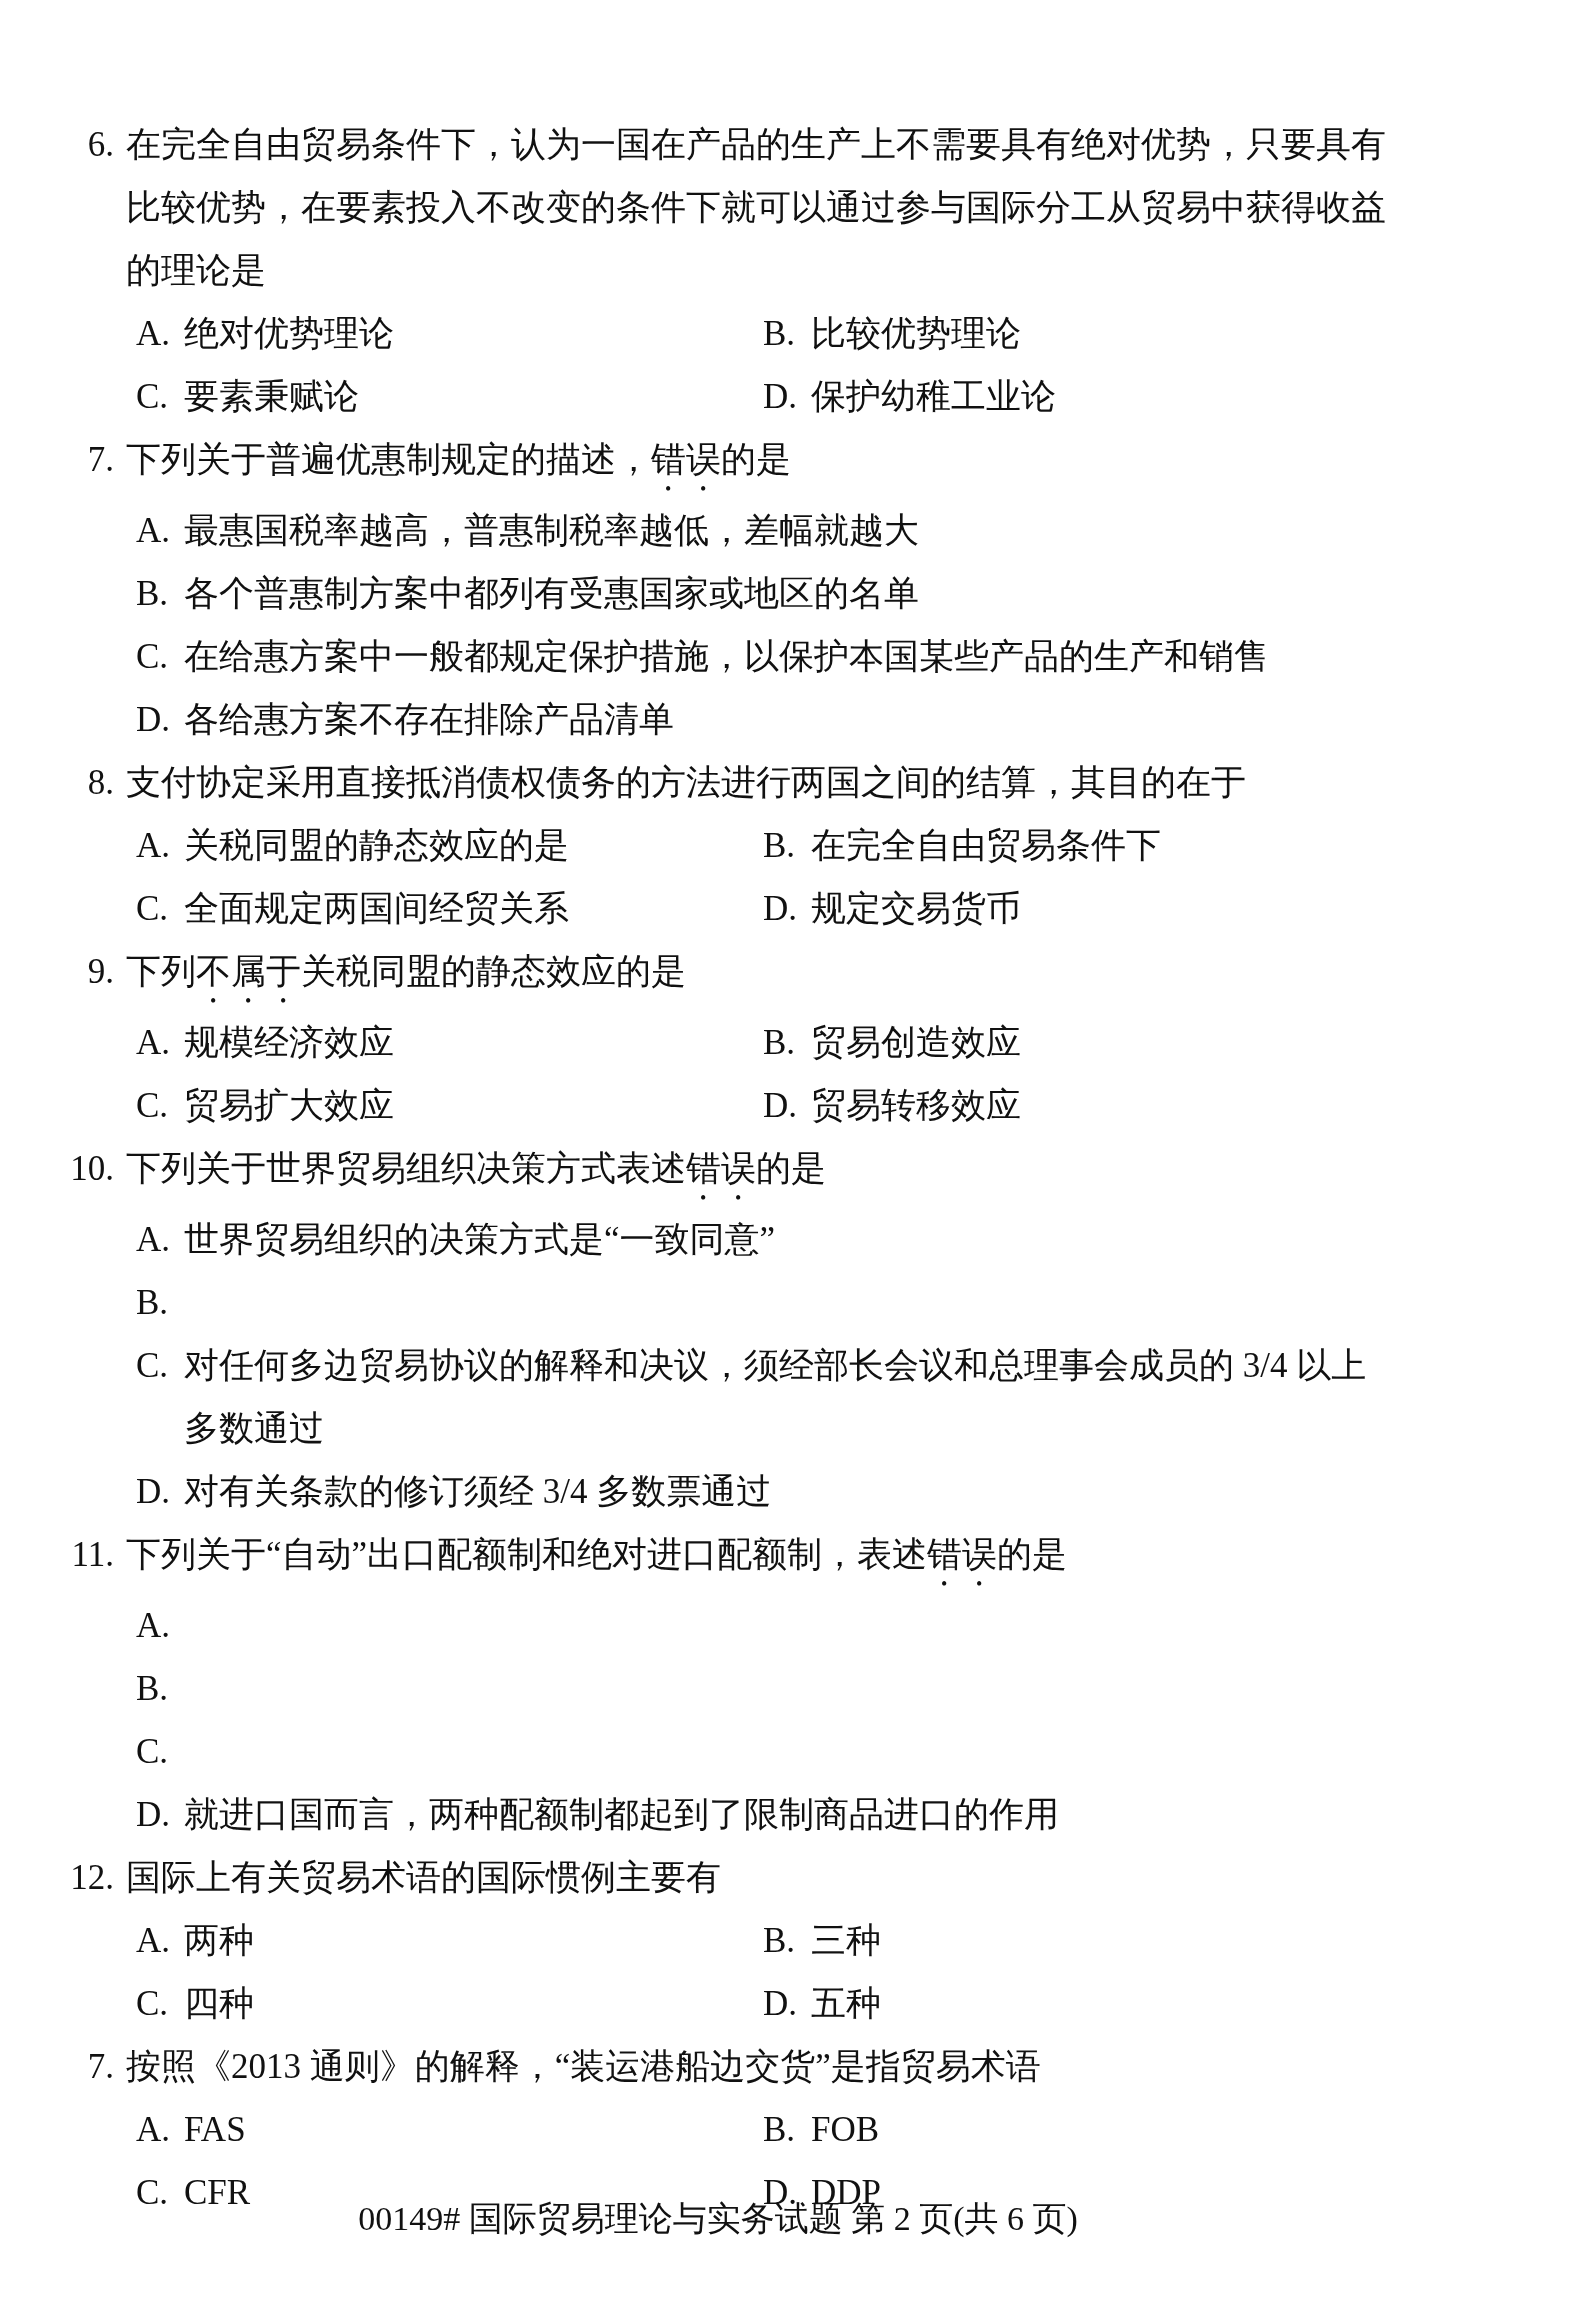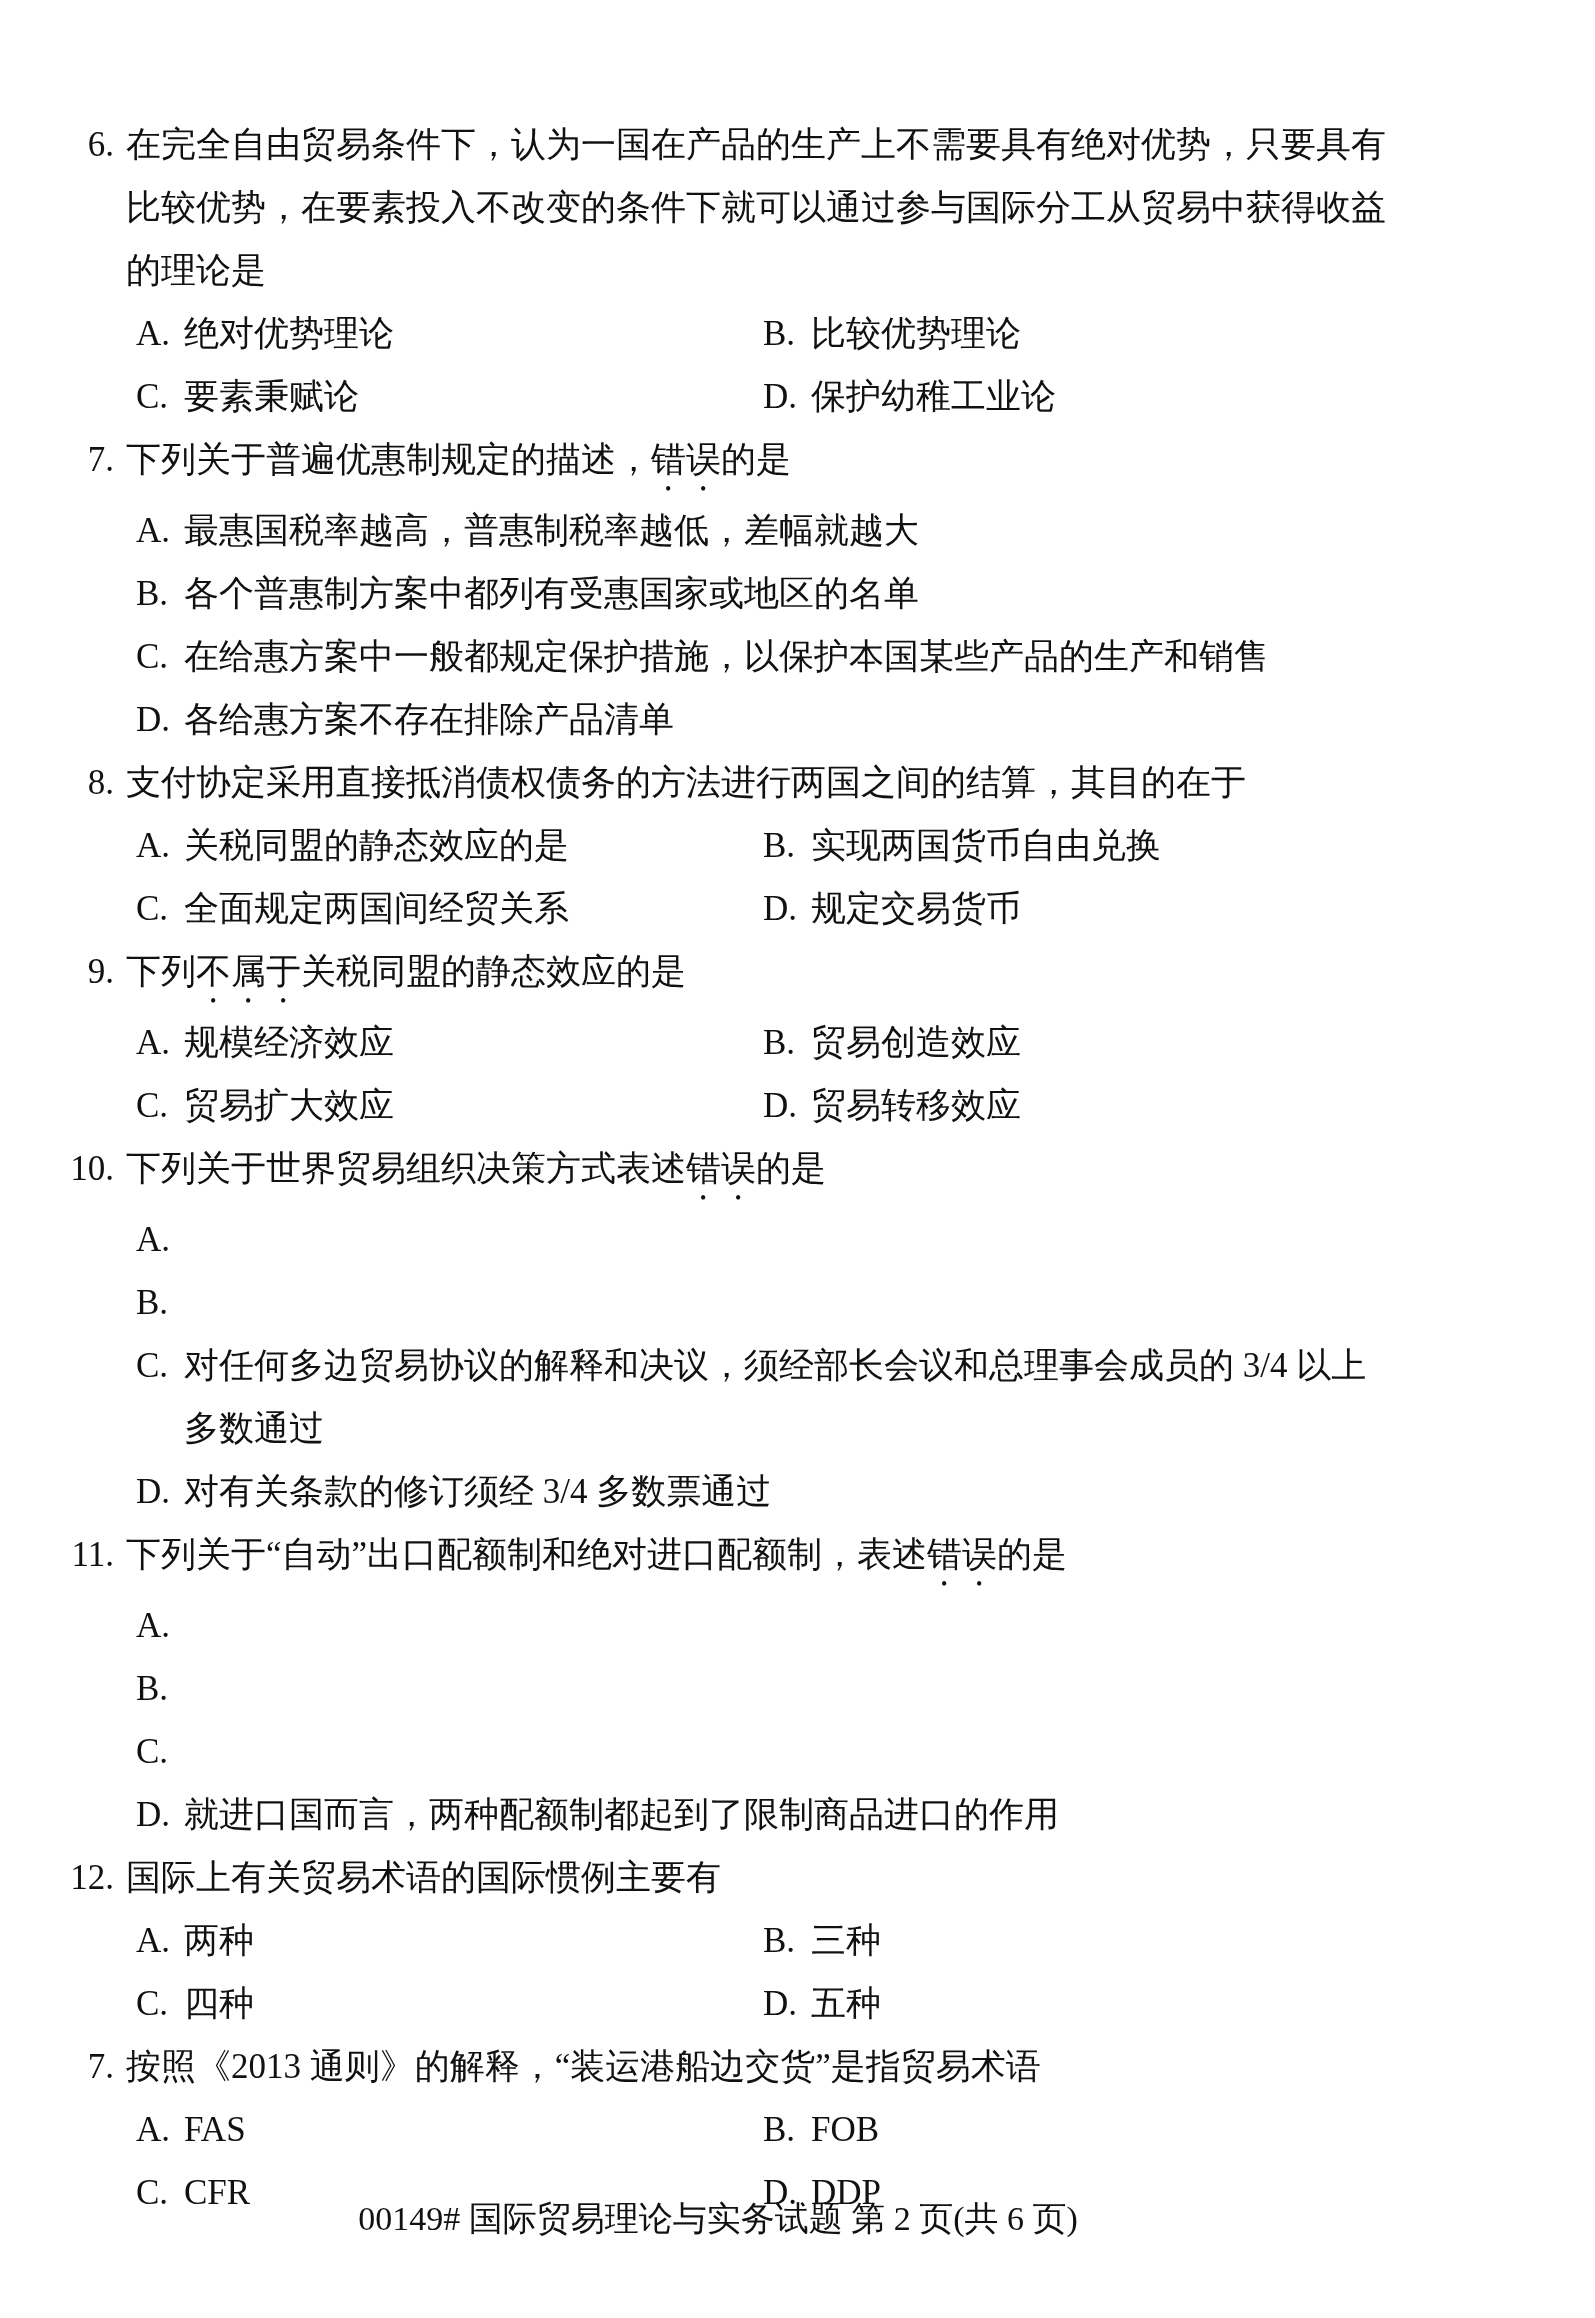--- a/index.html
+++ b/index.html
@@ -139,21 +139,21 @@
       <span class="qnum">8.</span>
       <div class="stem">支付协定采用直接抵消债权债务的方法进行两国之间的结算，其目的在于</div>
     </div>
     <div class="opts two">
           <div class="opt">
             <span class="olabel">A.</span>
             <div class="otext">关税同盟的静态效应的是</div>
           </div>
           <div class="opt">
             <span class="olabel">B.</span>
-            <div class="otext">实现两国货币自由兑换</div>
+            <div class="otext">在完全自由贸易条件下</div>
           </div>
           <div class="opt">
             <span class="olabel">C.</span>
             <div class="otext">全面规定两国间经贸关系</div>
           </div>
           <div class="opt">
             <span class="olabel">D.</span>
             <div class="otext">规定交易货币</div>
           </div>
         </div>
@@ -185,20 +185,21 @@
   </section>
 
   <section class="q">
     <div class="stem-row">
       <span class="qnum">10.</span>
       <div class="stem">下列关于世界贸易组织决策方式表述<span class="emph">错误</span>的是</div>
     </div>
     <div class="opts one">
           <div class="opt">
             <span class="olabel">A.</span>
+            <div class="otext">世界贸易组织的决策方式是“一致同意”</div>
           </div>
           <div class="opt">
             <span class="olabel">B.</span>
           </div>
           <div class="opt">
             <span class="olabel">C.</span>
             <div class="otext">对任何多边贸易协议的解释和决议，须经部长会议和总理事会成员的 3/4 以上
 多数通过</div>
           </div>
           <div class="opt">

